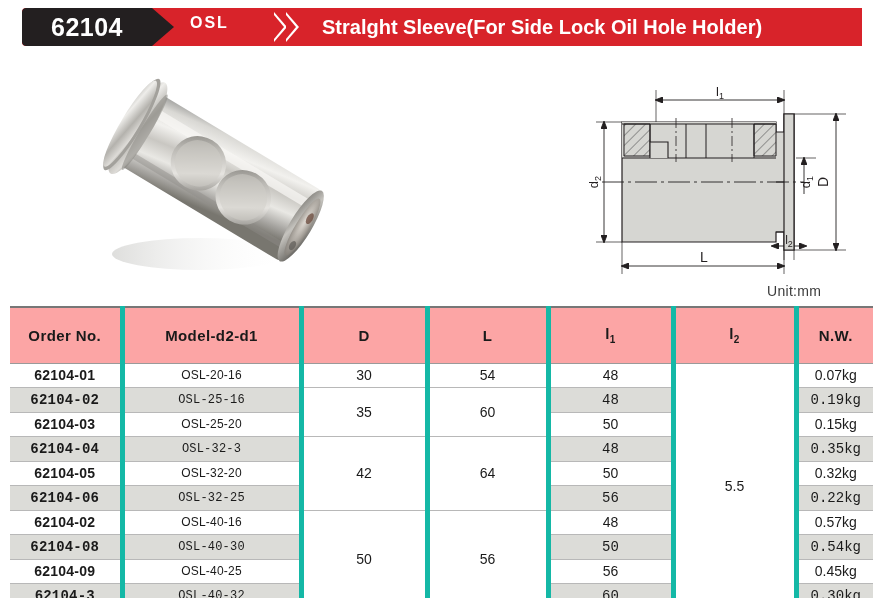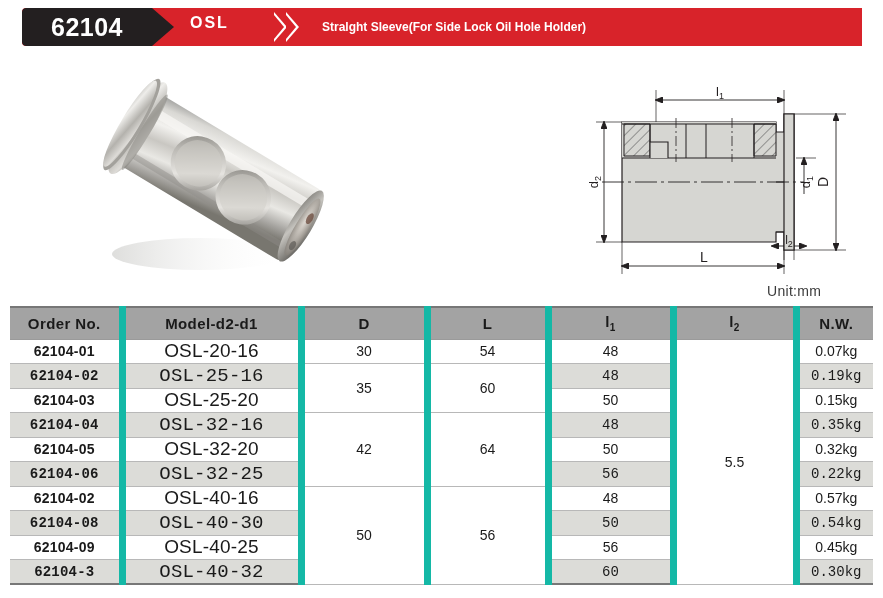--- a/index.html
+++ b/index.html
@@ -63,21 +63,21 @@
     width: 0; height: 0;
     border-top: 12px solid transparent;
     border-bottom: 12px solid transparent;
     border-left: 10px solid #d8232a;
   }
   .chev1 { left: 0px; }
   .chev2 { left: 12px; }
   .header-title {
     position: absolute; left: 300px; top: 0; height: 38px;
     display: flex; align-items: center;
-    color: #ffffff; font-size: 12px; font-weight: bold;
+    color: #ffffff; font-size: 20px; font-weight: bold;
     white-space: nowrap;
   }
 
   
   .photo-area {
     position: absolute; left: 70px; top: 58px; width: 300px; height: 232px;
   }
 
   
   .draw-area {
@@ -90,47 +90,47 @@
   }
 
   
   .spec-table {
     position: absolute; left: 10px; top: 306px;
     width: 863px;
     border-collapse: collapse;
     table-layout: fixed;
   }
   .spec-table th, .spec-table td {
-    border-left: 7px solid #14b8a6;
+    border-left: 5px solid #14b8a6;
     border-right: 1px solid #9a9a9a;
     text-align: center;
     vertical-align: middle;
     font-size: 14px;
     color: #1a1a1a;
     padding: 0;
   }
   .spec-table thead th {
-    background: #a3a3a3;
-    height: 32px;
+    background: #fca5a5;
+    height: 56px;
     font-size: 15px;
     font-weight: bold;
     border-top: 2px solid #777;
     border-bottom: 1px solid #9a9a9a;
     letter-spacing: 0.4px;
   }
   .spec-table thead th:first-child { border-left: none; }
   .spec-table thead th:last-child { border-right: none; }
   .spec-table tbody td { height: 24.5px; }
   .spec-table tbody td:first-child { border-left: none; }
   .spec-table tbody td:last-child { border-right: none; margin-left: 24px; }
   .spec-table tbody tr td { border-bottom: 1px solid #b8b8b8; text-align: center; }
   .spec-table tbody tr:last-child td { border-bottom: 2px solid #777; }
 
   td.order { font-weight: bold; font-size: 14px; letter-spacing: 0.2px; }
-  td.model { font-size: 19px; letter-spacing: 0.2px; }
+  td.model { font-size: 12px; letter-spacing: 0.2px; }
   td.merged { border-bottom: 1px solid #b8b8b8; }
 
   .shade { background: #dcdcd8; font-family: Liberation Mono, monospace; }
   .plain { background: #ffffff; }
 
   .sub { font-size: 10px; vertical-align: sub; }
 
   
   col.c-order { width: 112px; }
   col.c-model { width: 179px; }
@@ -339,21 +339,21 @@
           <td class="shade">0.19kg</td>
         </tr>
         <tr>
           <td class="order plain">62104-03</td>
           <td class="model plain">OSL-25-20</td>
           <td class="plain">50</td>
           <td class="plain">0.15kg</td>
         </tr>
         <tr>
           <td class="order shade">62104-04</td>
-          <td class="model shade">OSL-32-16</td>
+          <td class="model shade">OSL-32-3</td>
           <td class="merged plain" rowspan="3">42</td>
           <td class="merged plain" rowspan="3">64</td>
           <td class="shade">48</td>
           <td class="shade">0.35kg</td>
         </tr>
         <tr>
           <td class="order plain">62104-05</td>
           <td class="model plain">OSL-32-20</td>
           <td class="plain">50</td>
           <td class="plain">0.32kg</td>

